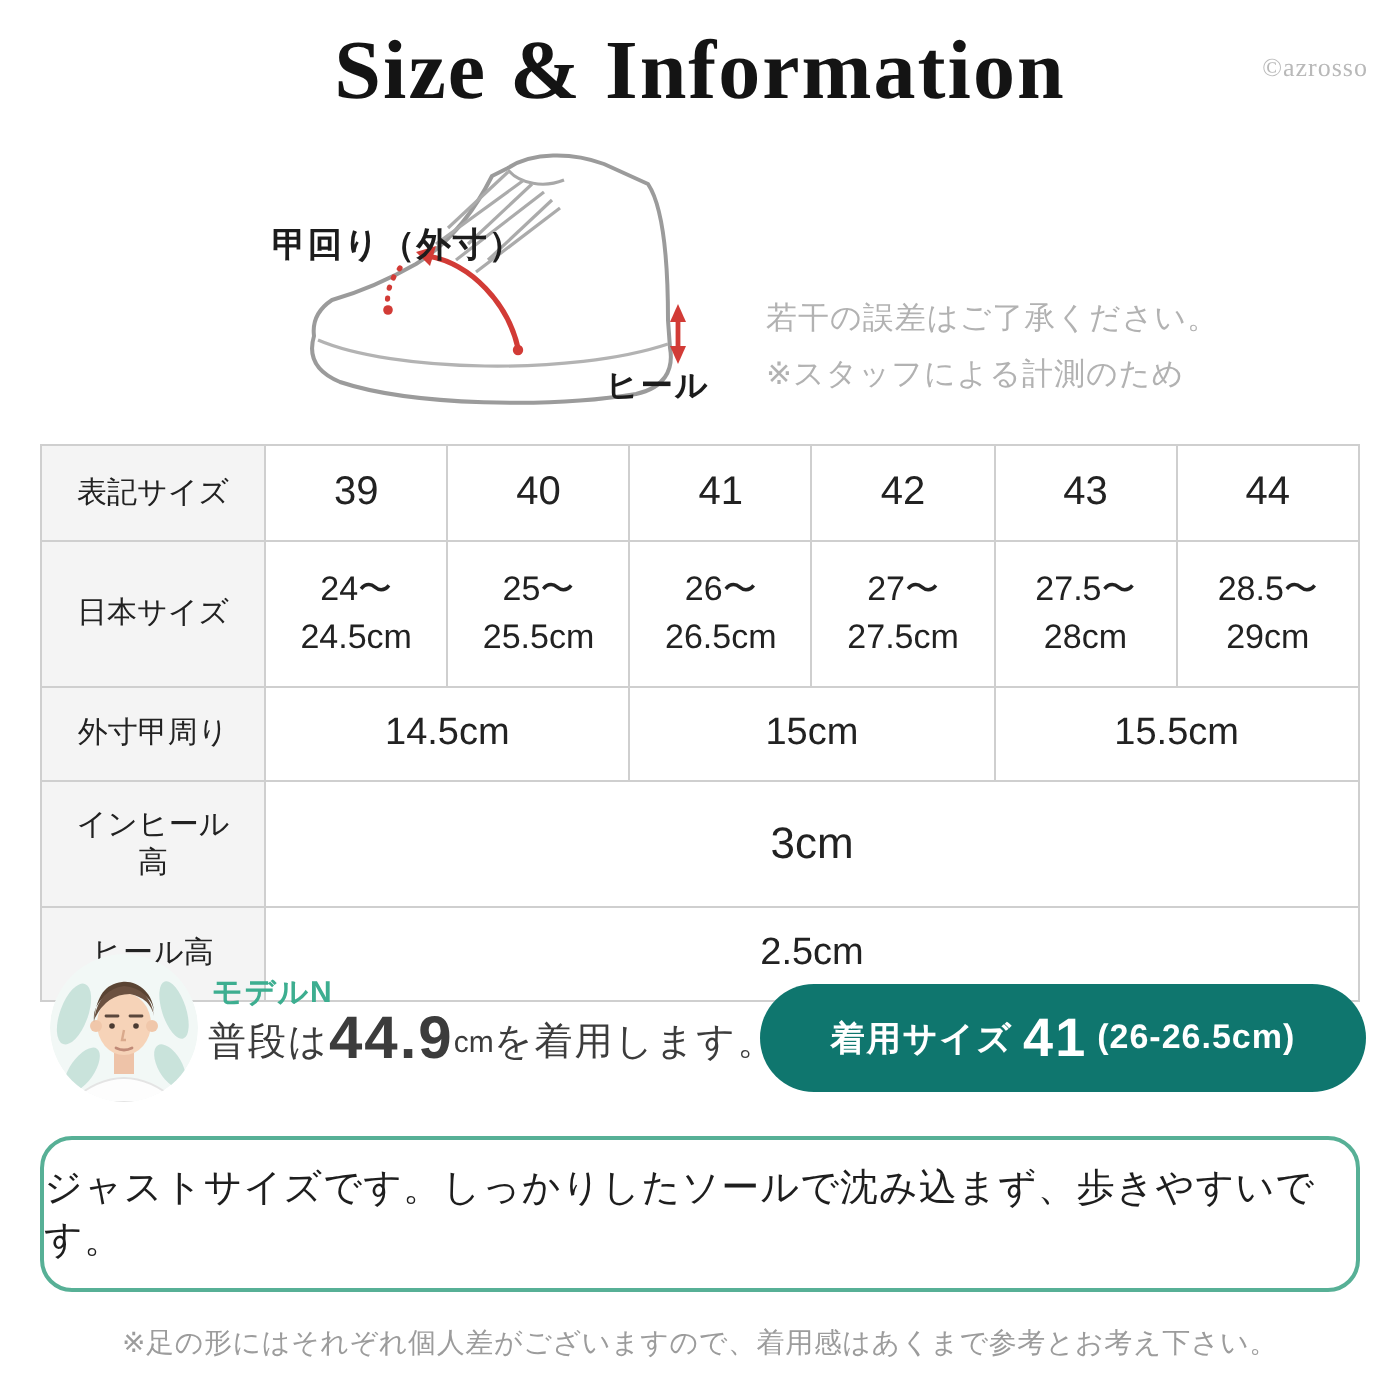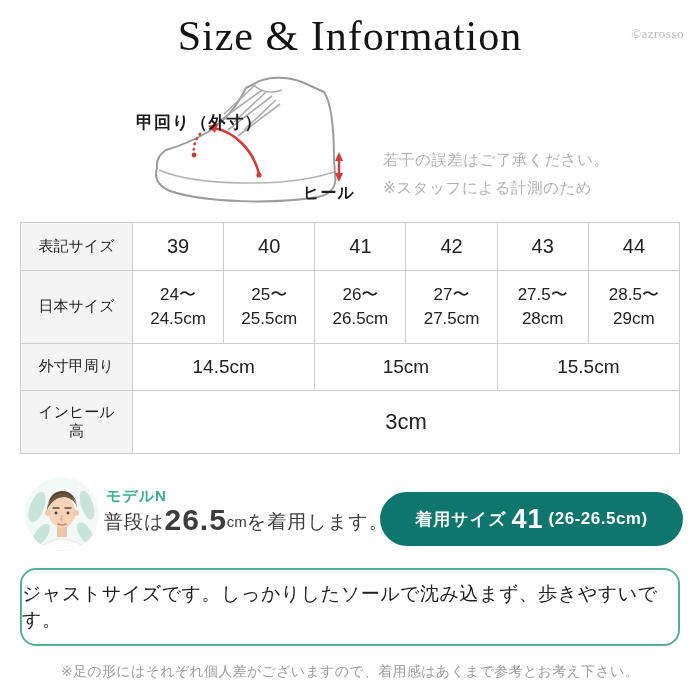--- a/index.html
+++ b/index.html
@@ -3,21 +3,21 @@
 <meta charset="utf-8">
 <style>
   html,body{margin:0;padding:0;background:#fff;}
   .page{
     position:relative;width:700px;height:700px;background:#ffffff;overflow:hidden;
     font-family:"Liberation Sans","DejaVu Sans",sans-serif;color:#222;
   }
   
   .title{
     position:absolute;top:12px;left:0;width:100%;text-align:center;
-    font-family:"Liberation Serif","DejaVu Serif",serif;font-size:42px;font-weight:400;
+    font-family:"Liberation Serif","DejaVu Serif",serif;font-size:42px;font-weight:700;
     color:#141414;letter-spacing:1px;
   }
   .credit{
     position:absolute;top:26px;right:16px;
     font-family:"Liberation Serif","DejaVu Serif",serif;font-size:13px;color:#b9b9b9;letter-spacing:.5px;
   }
   
   .shoe-svg{position:absolute;left:96px;top:74px;}
   .instep-label{position:absolute;left:136px;top:111px;font-size:17px;font-weight:bold;color:#1c1c1c;letter-spacing:1px;}
   .heel-label{position:absolute;left:303px;top:183px;font-size:16px;font-weight:bold;color:#1c1c1c;letter-spacing:1px;}
@@ -164,20 +164,24 @@
     </tr>
     <tr class="row-instep">
       <th>外寸甲周り</th>
       <td colspan="2">14.5cm</td>
       <td colspan="2">15cm</td>
       <td colspan="2">15.5cm</td>
     </tr>
     <tr class="row-inheel">
       <th>インヒール高</th>
       <td colspan="6">3cm</td>
+    </tr>
+    <tr class="row-heel">
+      <th>ヒール高</th>
+      <td colspan="6">2.5cm</td>
     </tr>
   </tbody>
     </table>
 
   <svg class="avatar" viewBox="0 0 74 74" xmlns="http://www.w3.org/2000/svg">
     <defs>
         <clipPath id="avclip">
           <circle cx="37" cy="37" r="37"></circle>
         </clipPath>
       </defs>
@@ -201,21 +205,21 @@
           <line x1="40" y1="31" x2="46" y2="31"></line>
       </g>
       <circle cx="31" cy="36" r="1.4" fill="#4a3b32"></circle>
       <circle cx="43" cy="36" r="1.4" fill="#4a3b32"></circle>
       <path d="M37,38 L36,43 L38,43" stroke="#d9a98c" stroke-width="1.2" fill="none"></path>
       <path d="M33,47 Q37,49 41,47" stroke="#c08a77" stroke-width="1.4" fill="none" stroke-linecap="round"></path>
     </g>
   </svg>
   <div class="model-name">モデルN</div>
   <div class="model-usual">
-    <span class="t">普段は</span><span class="n">26.5</span><span class="u">cm</span><span class="t">を着用します。</span>
+    <span class="t">普段は</span><span class="n">44.9</span><span class="u">cm</span><span class="t">を着用します。</span>
   </div>
 
   <div class="badge">
     <span class="b-label">着用サイズ</span>
     <span class="b-size">41</span>
     <span class="b-range">(26-26.5cm)</span>
   </div>
 
   <div class="comment-box">
     <div class="comment-text">ジャストサイズです。しっかりしたソールで沈み込まず、歩きやすいです。</div>

